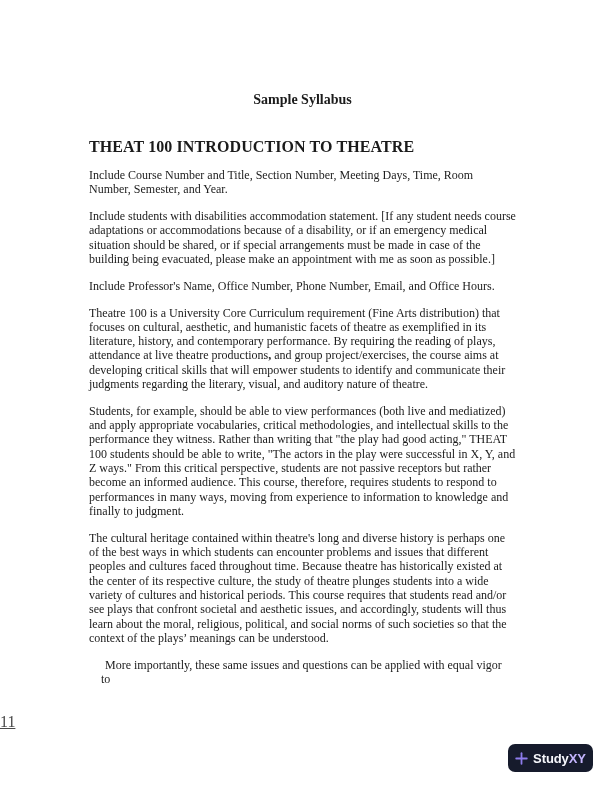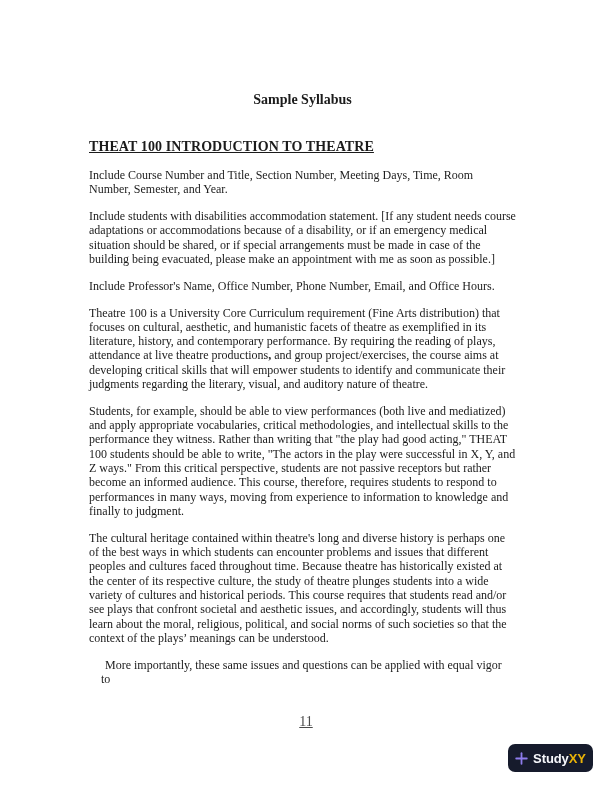--- a/index.html
+++ b/index.html
@@ -24,23 +24,22 @@
   }
   .doc-title {
     text-align: center;
     font-weight: bold;
     font-size: 14px;
     line-height: 16px;
     margin: 0 0 32px 0;
   }
   .course-heading {
     font-weight: bold;
-    font-size: 14px;
+    font-size: 16px;
     line-height: 14.5px;
-    text-decoration: underline;
     margin: 0 0 13.5px 0;
     letter-spacing: 0.1px;
   }
   .sub-heading {
     font-weight: bold;
     font-size: 12px;
     line-height: 14.3px;
     margin: 0 0 14px 0;
   }
   .para {
@@ -49,23 +48,22 @@
   .para.continuation {
     margin: 12px;
     text-indent: 4px;
   }
   .bold-inline { font-weight: bold; }
   .page-number {
     position: absolute;
     left: 0;
     right: 0;
     top: 716px;
-    text-align: center;
     font-family: "Liberation Serif", serif;
-    font-size: 14px;
+    font-size: 16px;
     line-height: 12px;
     color: #4a4a4a;
     text-decoration: underline;
   }
   .logo-badge {
     position: absolute;
     left: 508px;
     top: 744px;
     width: 85px;
     height: 28px;
@@ -79,21 +77,21 @@
   }
   .logo-plus { display: block; }
   .brand {
     font-family: "Liberation Sans", sans-serif;
     font-weight: bold;
     font-size: 13px;
     line-height: 13px;
     color: #f7f8fc;
     letter-spacing: -0.1px;
   }
-  .brand .accent { color: #eab308; }
+  .brand .accent { color: #c4b5fd; }
 </style>
 </head>
 <body>
 
 <div class="page">
 
   <div class="content">
 
     <div class="doc-title">Sample Syllabus</div>
 

